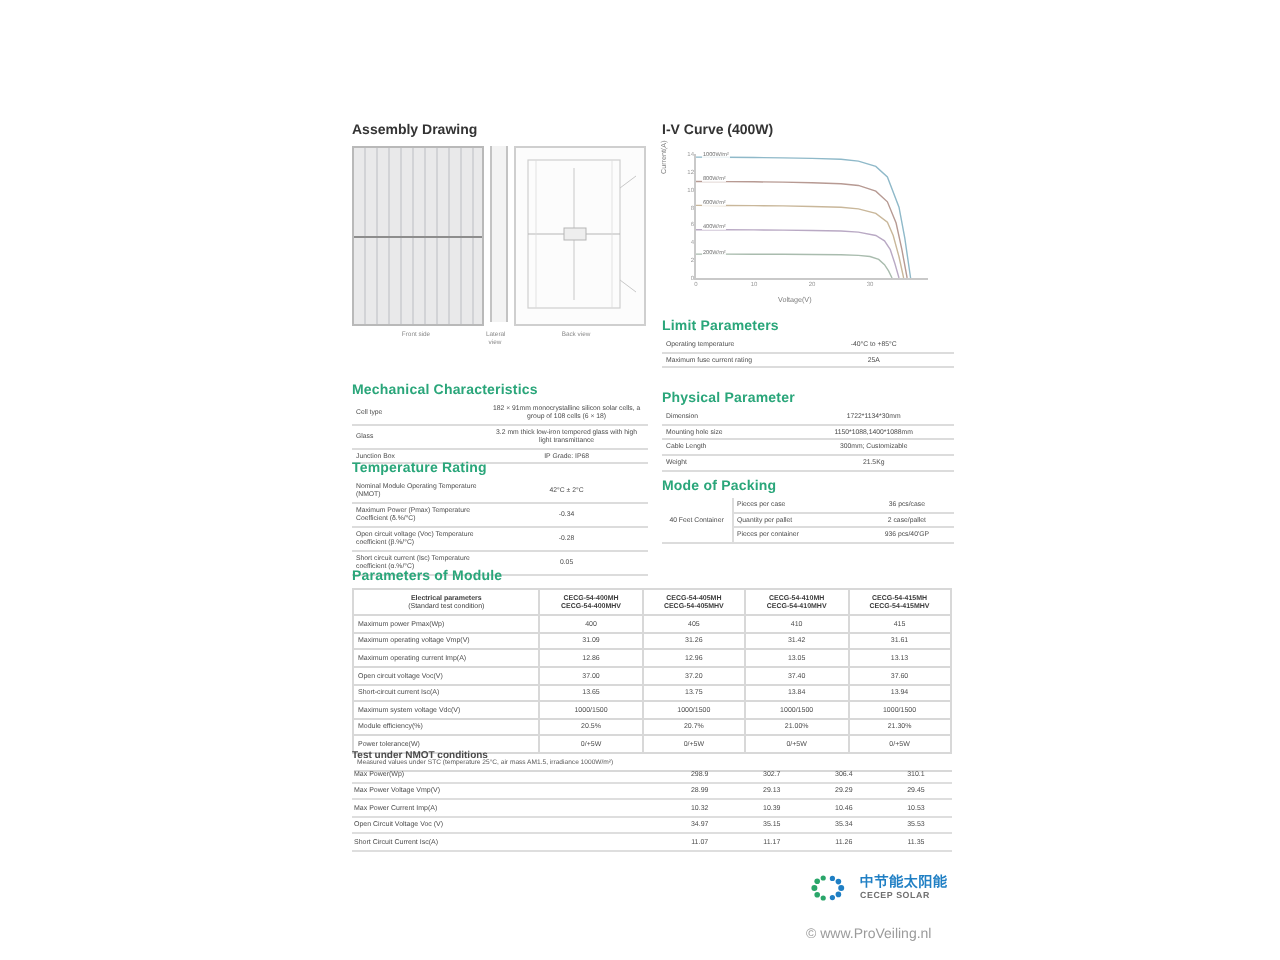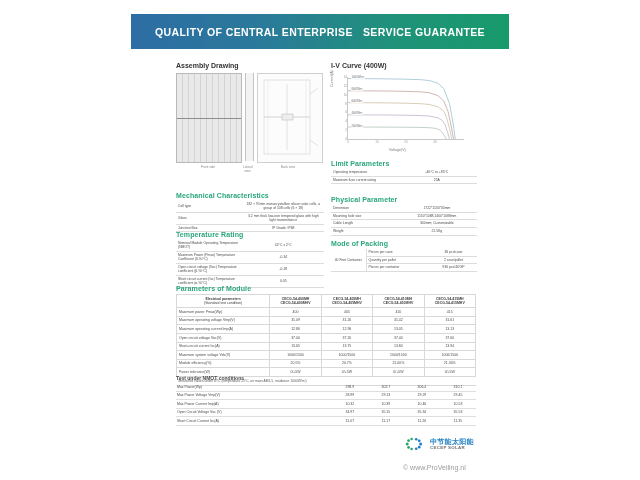--- a/index.html
+++ b/index.html
@@ -78,25 +78,20 @@
   .logo-txt{display:flex;flex-direction:column;line-height:1;}
   .logo-cn{font-size:7px;color:#1f7fc4;font-weight:bold;letter-spacing:.3px;}
   .logo-en{font-size:4.4px;color:#6f6f6f;font-weight:bold;letter-spacing:.3px;margin-top:1.5px;}
   .wm{position:absolute;left:403px;top:464px;font-size:7px;color:#9b9b9b;}
 </style>
 </head>
 <body>
 
 <div class="page">
 
-  <div class="banner">
-    <div class="banner-title">
-      <span>QUALITY OF CENTRAL ENTERPRISE</span><span class="gap"></span><span>SERVICE GUARANTEE</span>
-    </div>
-  </div>
 
   <div class="assembly">
     <div class="cap">Assembly Drawing</div>
     <div class="draw-wrap">
       <div class="panel-art"></div>
       <div class="frame-art"></div>
       <div class="back-art">
         <svg width="64" height="88" viewBox="0 0 64 88">
           <rect x="6" y="6" width="46" height="74" fill="none" stroke="#cfcfcf" stroke-width="0.6"></rect>
           <line x1="6" y1="43" x2="52" y2="43" stroke="#b5b5b5" stroke-width="0.6"></line>

